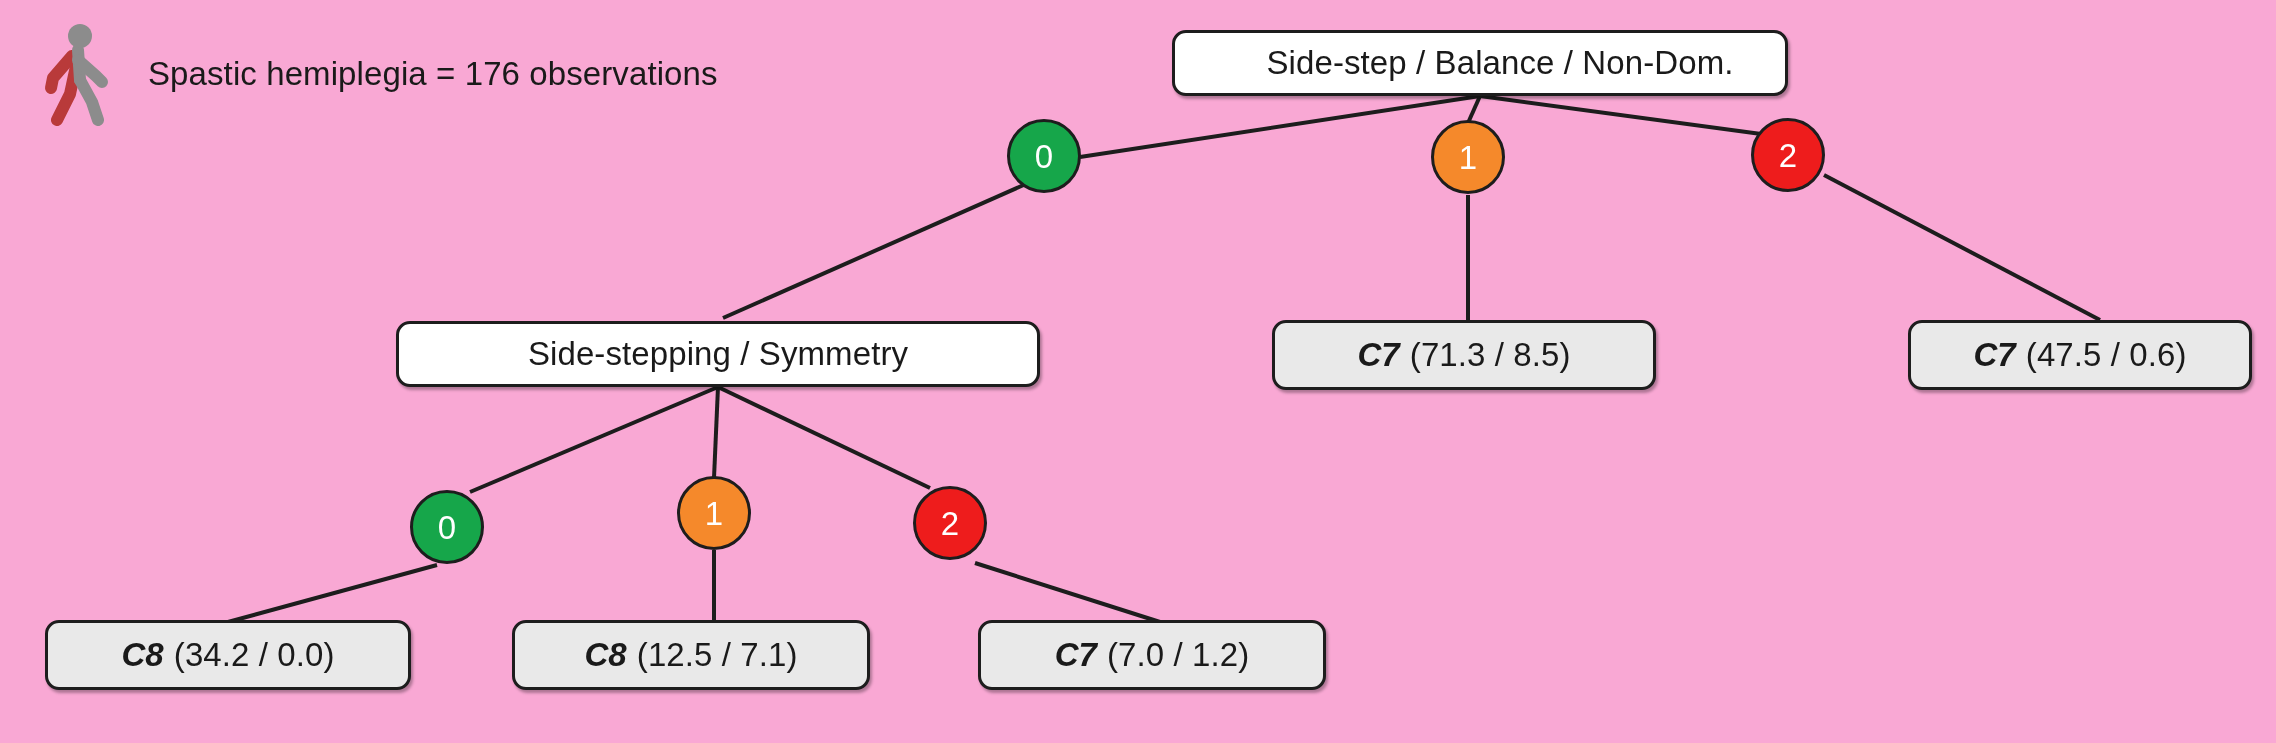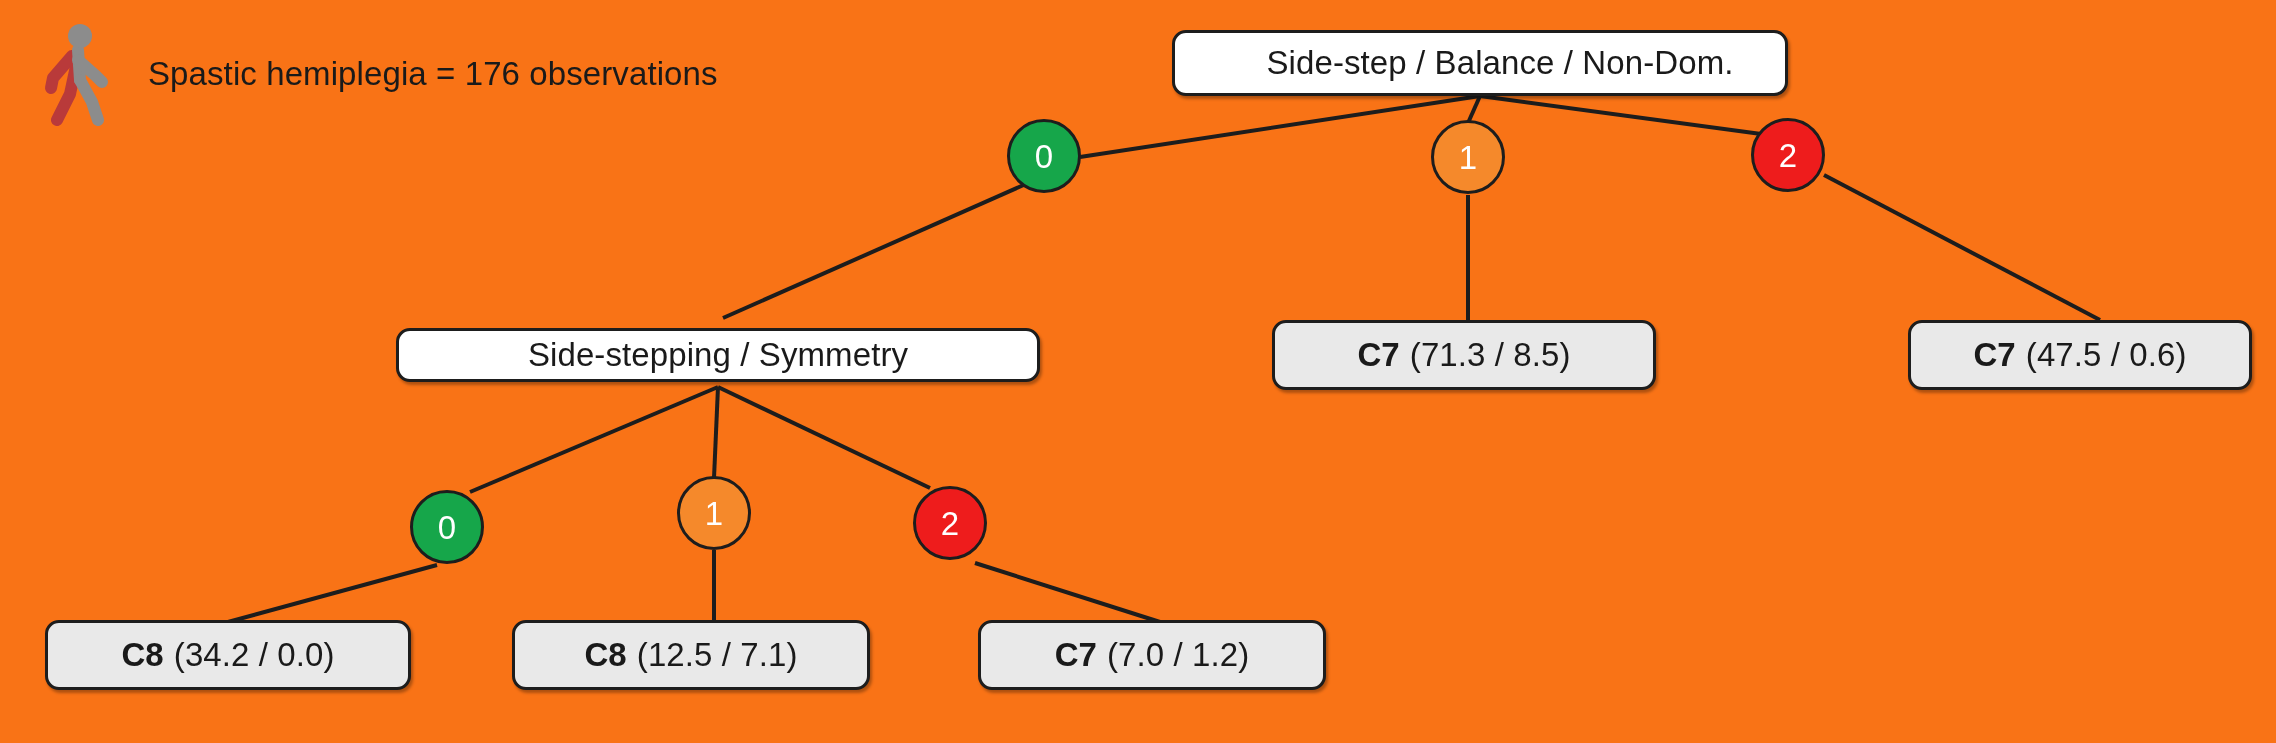--- a/index.html
+++ b/index.html
@@ -8,21 +8,21 @@
     background: #ffffff;
   }
   body {
     font-family: "Liberation Sans", sans-serif;
     -webkit-font-smoothing: antialiased;
   }
   #canvas {
     position: relative;
     width: 2276px;
     height: 743px;
-    background: #f97316;
+    background: #f9a8d4;
     overflow: hidden;
   }
 
   
   #edges {
     position: absolute;
     left: 0;
     top: 0;
     width: 2276px;
     height: 743px;
@@ -68,20 +68,21 @@
     background: #ffffff;
     box-shadow: 2px 3px 3px rgba(0,0,0,0.30);
   }
   .node-box.leaf {
     background: #e9e9e9;
     box-shadow: 2px 3px 3px rgba(0,0,0,0.30);
   }
   .leaf-class {
     font-weight: bold;
     margin-right: 10px;
+    font-style: italic;
   }
 
   
   .branch {
     position: absolute;
     box-sizing: border-box;
     width: 74px;
     height: 74px;
     border-radius: 50%;
     border: 3px solid #1d1d1d;
@@ -151,21 +152,21 @@
 
   <div class="node-box leaf" style="left:1272px; top:320px; width:384px; height:70px;">
     <span class="leaf-class">C7</span>
     <span>(71.3 / 8.5)</span>
   </div>
   <div class="node-box leaf" style="left:1908px; top:320px; width:344px; height:70px;">
     <span class="leaf-class">C7</span>
     <span>(47.5 / 0.6)</span>
   </div>
 
-  <div class="node-box decision" style="left:396px; top:328px; width:644px; height:54px;">
+  <div class="node-box decision" style="left:396px; top:321px; width:644px; height:66px;">
     <span>Side-stepping / Symmetry</span>
   </div>
 
   <div class="branch" style="left:410px; top:490px; background:#16a64a;">
     <span>0</span>
   </div>
   <div class="branch" style="left:677px; top:476px; background:#f5892b;">
     <span>1</span>
   </div>
   <div class="branch" style="left:913px; top:486px; background:#ee1c1c;">

